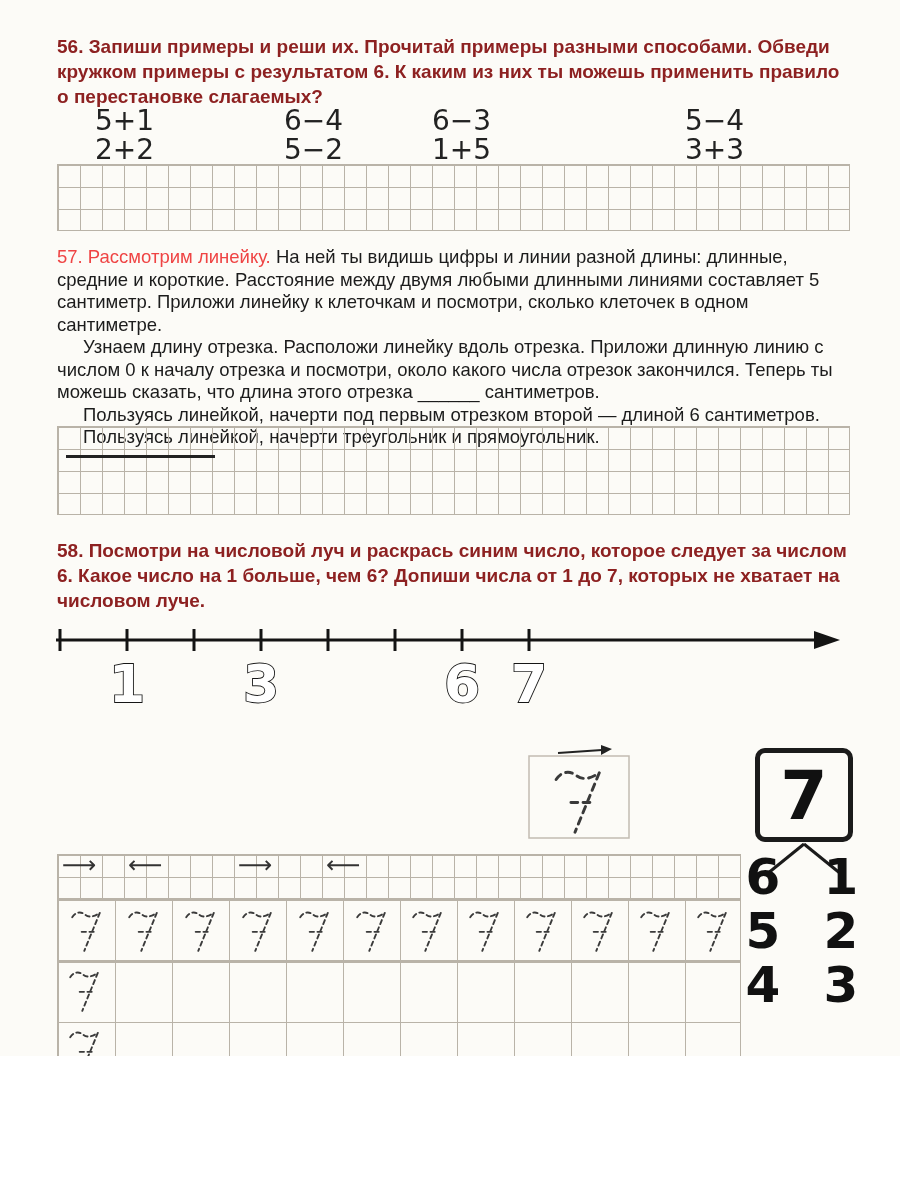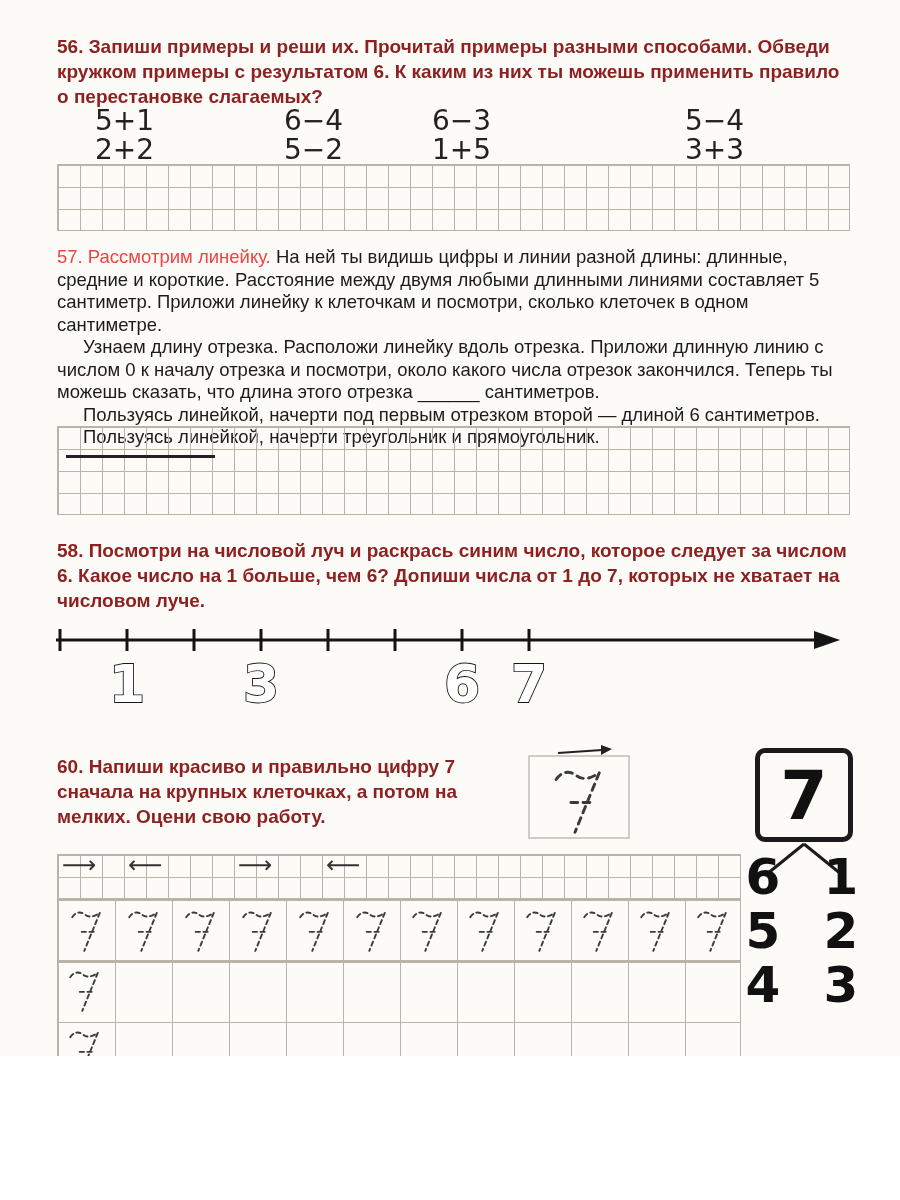--- a/index.html
+++ b/index.html
@@ -102,21 +102,20 @@
     <line x1="347" y1="15" x2="347" y2="37" stroke="#141414" stroke-width="3"></line>
     <line x1="414" y1="15" x2="414" y2="37" stroke="#141414" stroke-width="3"></line>
     <line x1="481" y1="15" x2="481" y2="37" stroke="#141414" stroke-width="3"></line>
     <text class="ray-num" x="79" y="88">1</text>
     <text class="ray-num" x="213" y="88">3</text>
     <text class="ray-num" x="414" y="88">6</text>
     <text class="ray-num" x="481" y="88">7</text>
   </svg>
 
 
-  <div class="abs head" style="left:57px; top:754px; width:458px;">60. Напиши красиво и правильно цифру 7 сначала на крупных клеточках, а потом на мелких. Оцени свою работу.</div>
 
   <svg class="abs" style="left:528px; top:744px;" width="104" height="96" viewBox="0 0 104 96">
     <rect x="1" y="12" width="100" height="82" fill="none" stroke="#c2bcb2" stroke-width="1.5"></rect>
     <line x1="30" y1="9" x2="74" y2="6" stroke="#222" stroke-width="2"></line>
     <polygon points="73,1 84,5 73,11" fill="#222"></polygon>
     <use href="#seven7" transform="translate(20,18) scale(1.35)"></use>
   </svg>
 
   <div class="rating-box">
     <span>7</span>

